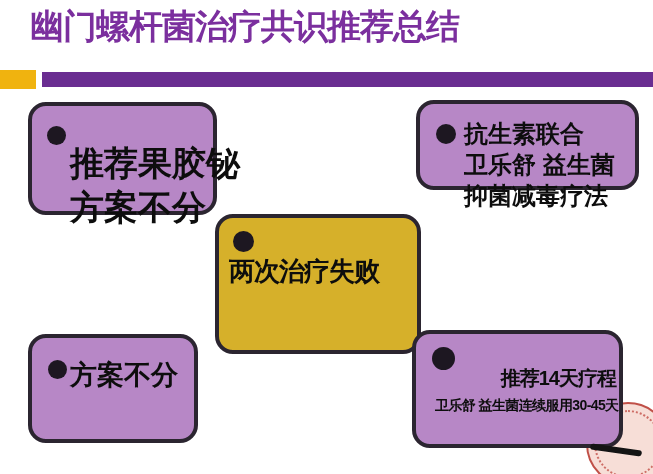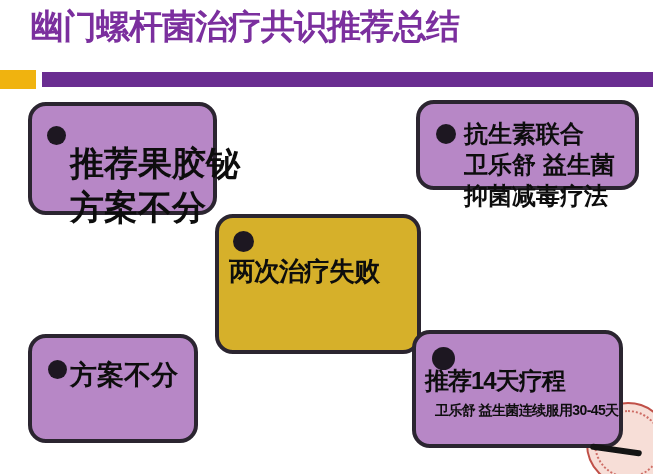--- a/index.html
+++ b/index.html
@@ -67,21 +67,21 @@
   #card-center     { left: 215px; top: 214px; width: 206px; height: 140px; }
   #card-center .bullet { left: 14px; top: 13px; width: 21px; height: 21px; }
   #card-center .card-text { margin: 37px 3px 0 10px; font-size: 26px; line-height: 1.24; letter-spacing: -1px; }
 
   #card-bottom-left { left: 28px; top: 334px; width: 170px; height: 109px; }
   #card-bottom-left .bullet { left: 16px; top: 22px; }
   #card-bottom-left .card-text { margin: 20px 6px 0 38px; font-size: 27px; line-height: 1.28; }
 
   #card-bottom-right { left: 412px; top: 330px; width: 211px; height: 118px; }
   #card-bottom-right .bullet { left: 16px; top: 13px; width: 23px; height: 23px; }
-  #card-bottom-right .card-text { margin: 33px 3px 0 9px; font-size: 24px; line-height: 1.15; letter-spacing: -1px; }
+  #card-bottom-right .card-text { margin: 33px 3px 0 9px; font-size: 20px; line-height: 1.15; letter-spacing: -1px; text-align: right; }
   #card-bottom-right .subline {
     margin: 7px 2px 0 19px;
     font-size: 14px;
     font-weight: 700;
     letter-spacing: -0.6px;
     white-space: nowrap;
   }
   
   .seal {
     position: absolute;

